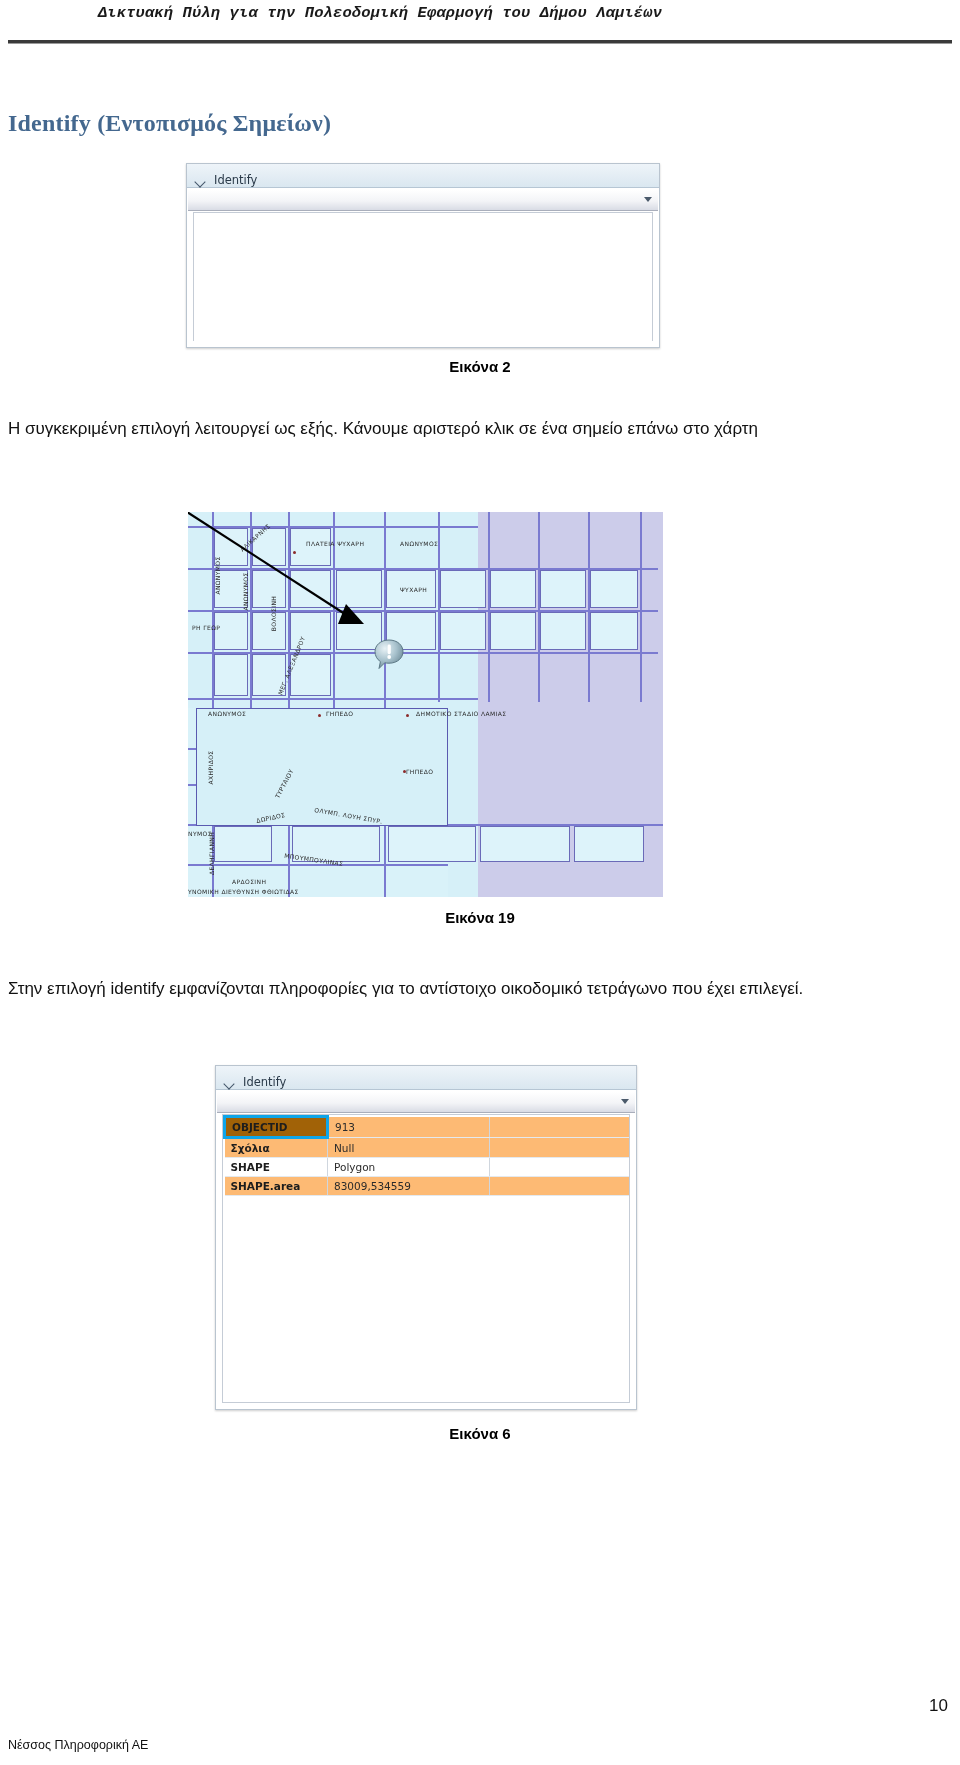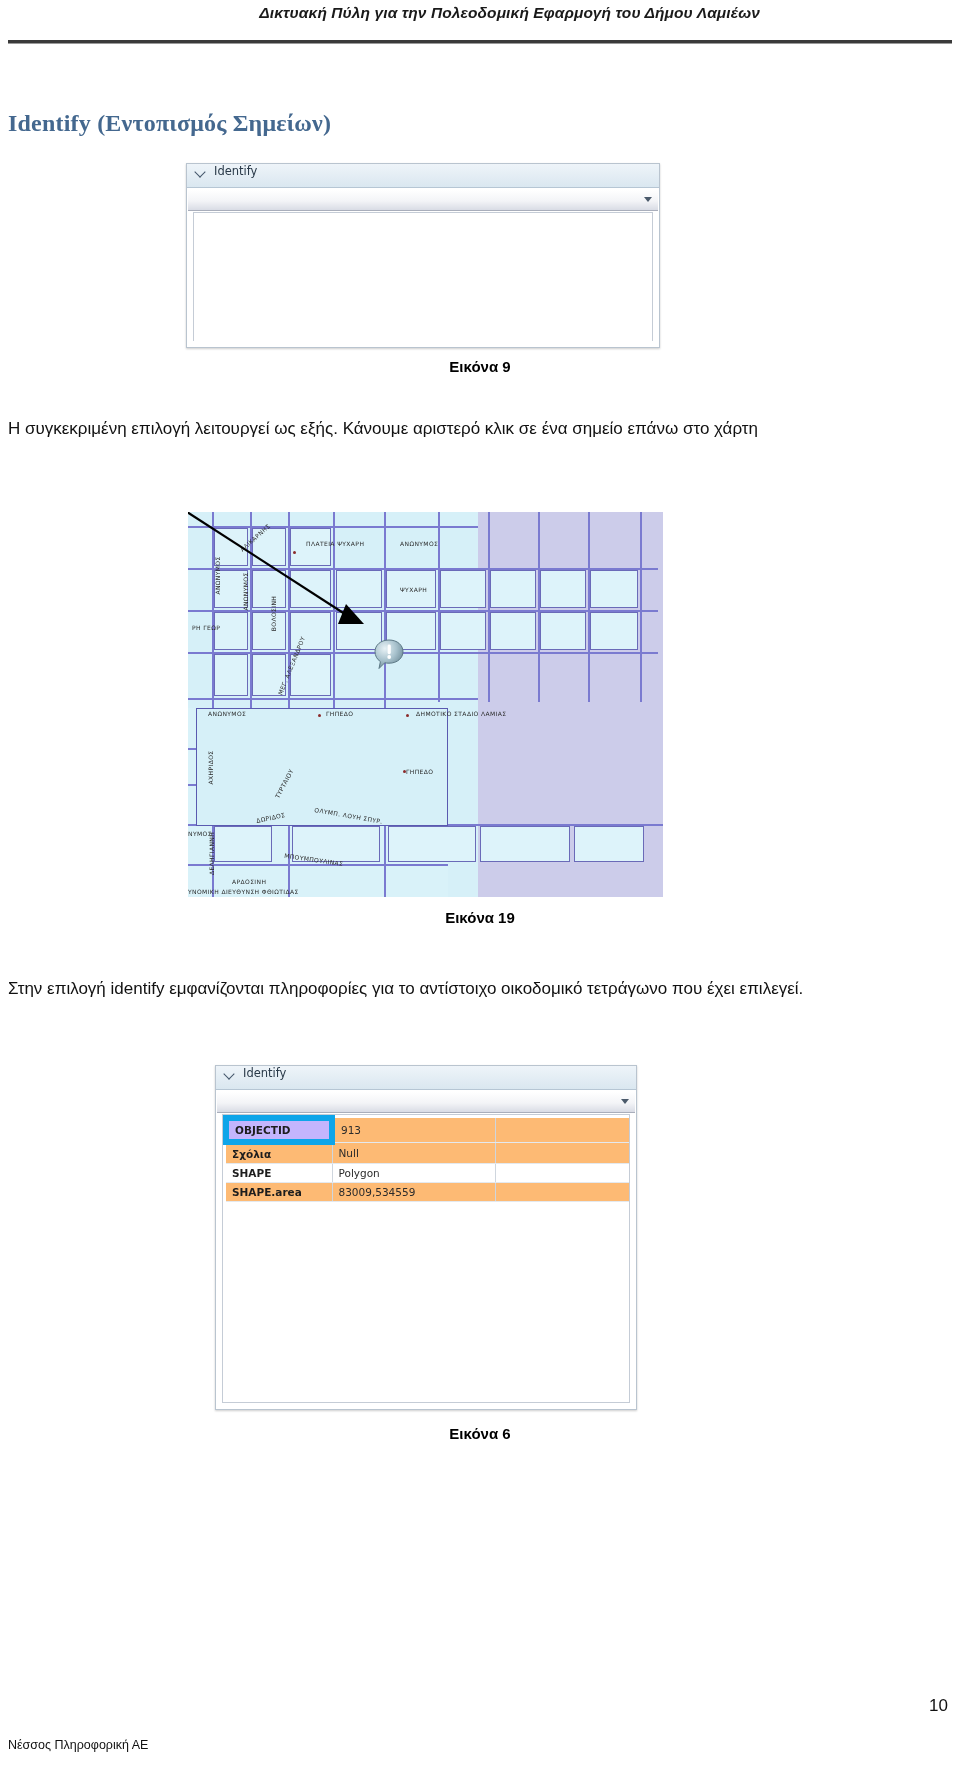--- a/index.html
+++ b/index.html
@@ -11,22 +11,22 @@
     position:relative;
     overflow:hidden;
   }
 
   
   .doc-header{
     position:absolute;top:0;left:0;width:960px;height:46px;
   }
   .doc-header .htitle{
     position:absolute;top:4px;left:0;width:760px;
-    text-align:right;
-    font-family:Liberation Sans, sans-serif;
+    text-align:center;
+    font-family:Liberation Mono, monospace;
     font-style:italic;font-weight:bold;font-size:15.5px;
     color:#1a1a1a;
     letter-spacing:.1px;
   }
   .header-rule{
     position:absolute;top:40px;left:8px;width:944px;height:3px;
     background:#3a3a3a;
   }
   .header-rule:after{
     content:"";position:absolute;left:0;top:3px;width:944px;height:1px;
@@ -47,21 +47,21 @@
     position:absolute;
     background:#ffffff;
     border:1px solid #b9c4cf;
     box-shadow:0 1px 2px rgba(0,0,0,.20);
     box-sizing:border-box;
   }
   .panel-titlebar{
     height:24px;
     background:linear-gradient(#eef4f9,#dae7f0);
     border-bottom:1px solid #b6c6d4;
-    display:flex;align-items:flex-start;
+    display:flex;align-items:flex-end;
     padding-left:8px;
     box-sizing:border-box;
   }
   .panel-titlebar .chev{
     width:12px;height:12px;margin-right:7px;margin-top:1px;
     display:inline-block;position:relative;
   }
   .panel-titlebar .chev:before{
     content:"";position:absolute;left:1px;top:3px;
     width:7px;height:7px;
@@ -116,22 +116,22 @@
     border-bottom:1px solid #e4e9ee;
     white-space:nowrap;
     overflow:hidden;
   }
   .attr-table tr.even td{background:#fdba74;}
   .attr-table tr.odd  td{background:#ffffff;}
   .attr-table td.k{
     width:88px;font-weight:bold;color:#1d1d1d;
   }
   .attr-table tr:first-child td.k{
-    border:6px solid #0ea5e9;
-    background:#c4b5fd;
+    border:3px solid #0ea5e9;
+    background:#a16207;
   }
   .attr-table td.v{width:148px;color:#2b2b2b;}
   .attr-table td.pad{border-right:none;}
 
   
   .caption{
     position:absolute;width:960px;text-align:center;
     font-weight:bold;font-size:15px;color:#000;
     font-family:"Liberation Sans", sans-serif;
   }
@@ -220,21 +220,21 @@
   <div class="panel-titlebar">
     <span class="chev"></span>
     <span class="panel-title-text">Identify</span>
   </div>
   <div class="panel-toolbar">
     <span class="dd-arrow"></span>
   </div>
   <div class="panel-body"></div>
 </div>
 
-<div class="caption" id="cap12">Εικόνα 9</div>
+<div class="caption" id="cap12">Εικόνα 2</div>
 
 <div class="para" id="para1">Η συγκεκριμένη επιλογή λειτουργεί ως εξής. Κάνουμε αριστερό κλικ σε ένα σημείο επάνω στο χάρτη</div>
 
 <div class="map-fig">
   <div class="map-land"></div>
   <div class="map-land2"></div>
 
   <div class="map-road h" style="left:0;top:14px;width:290px;"></div>
   <div class="map-road h" style="left:0;top:56px;width:290px;"></div>
   <div class="map-road h" style="left:0;top:98px;width:290px;"></div>

